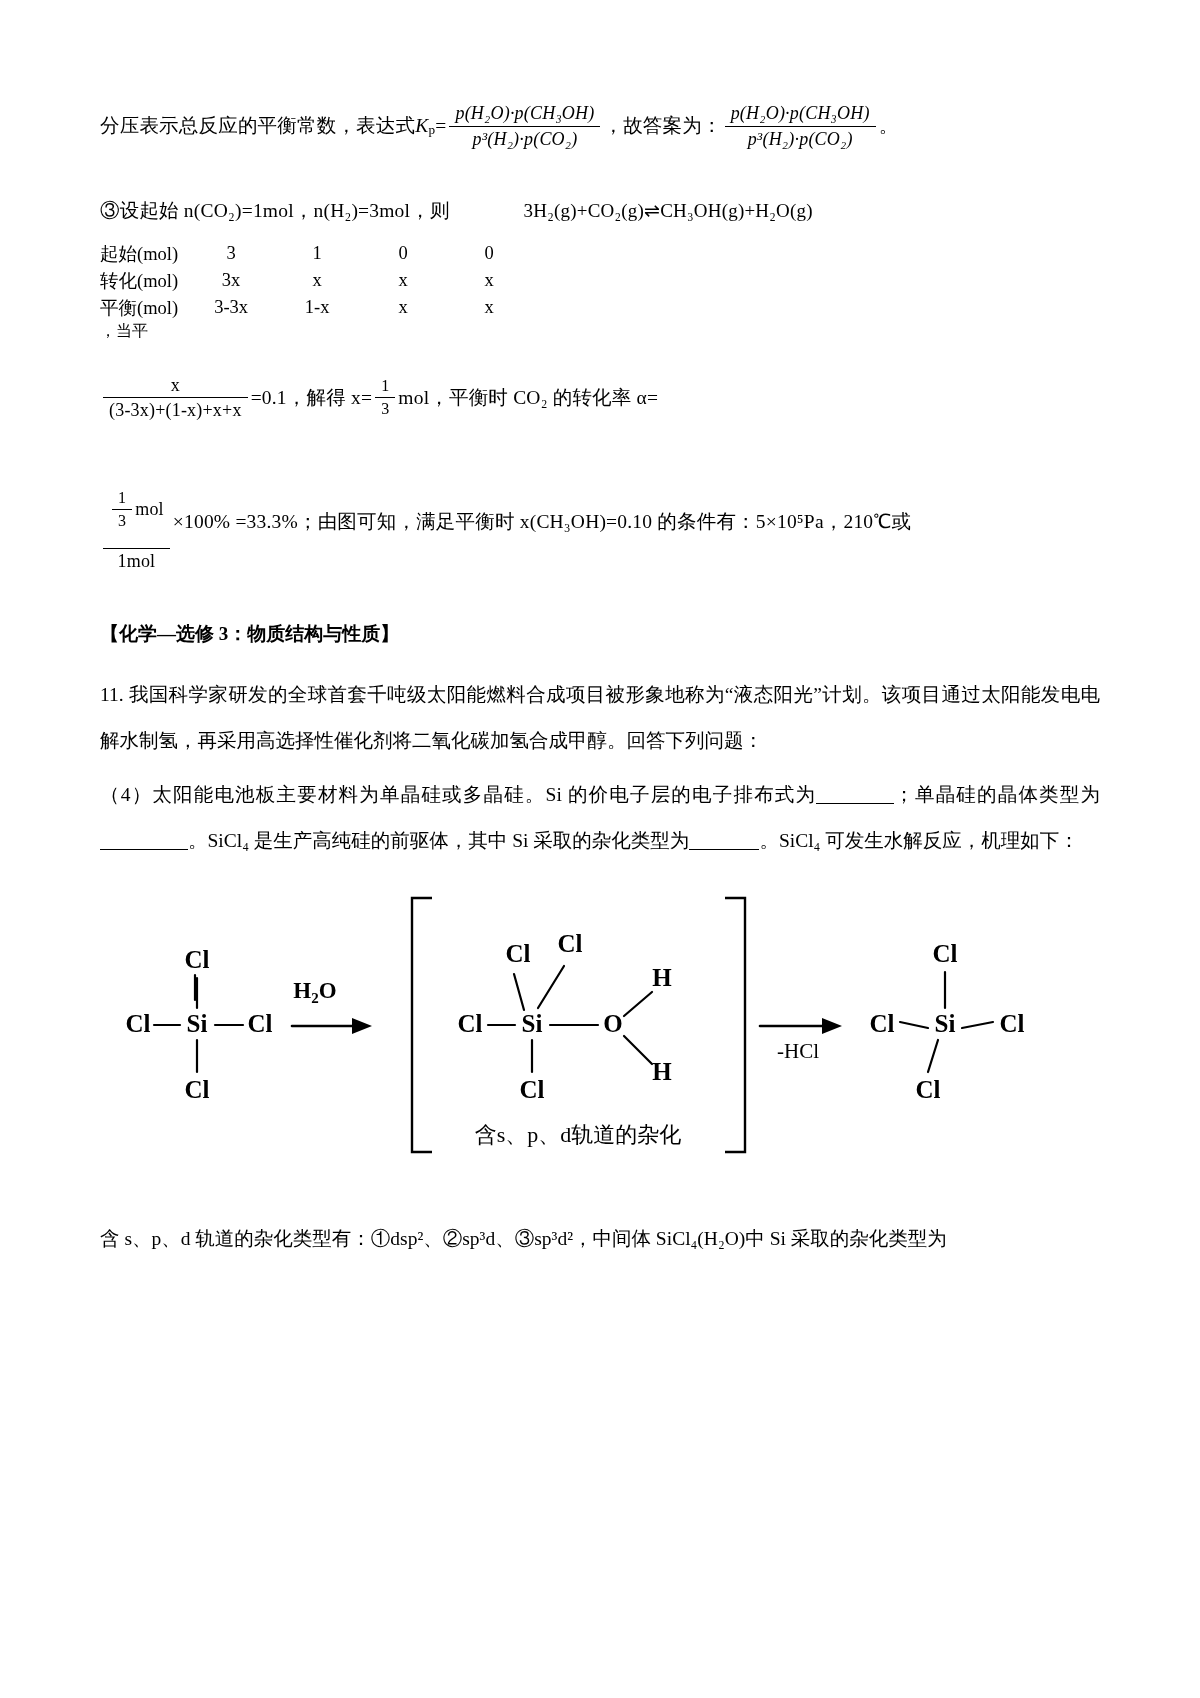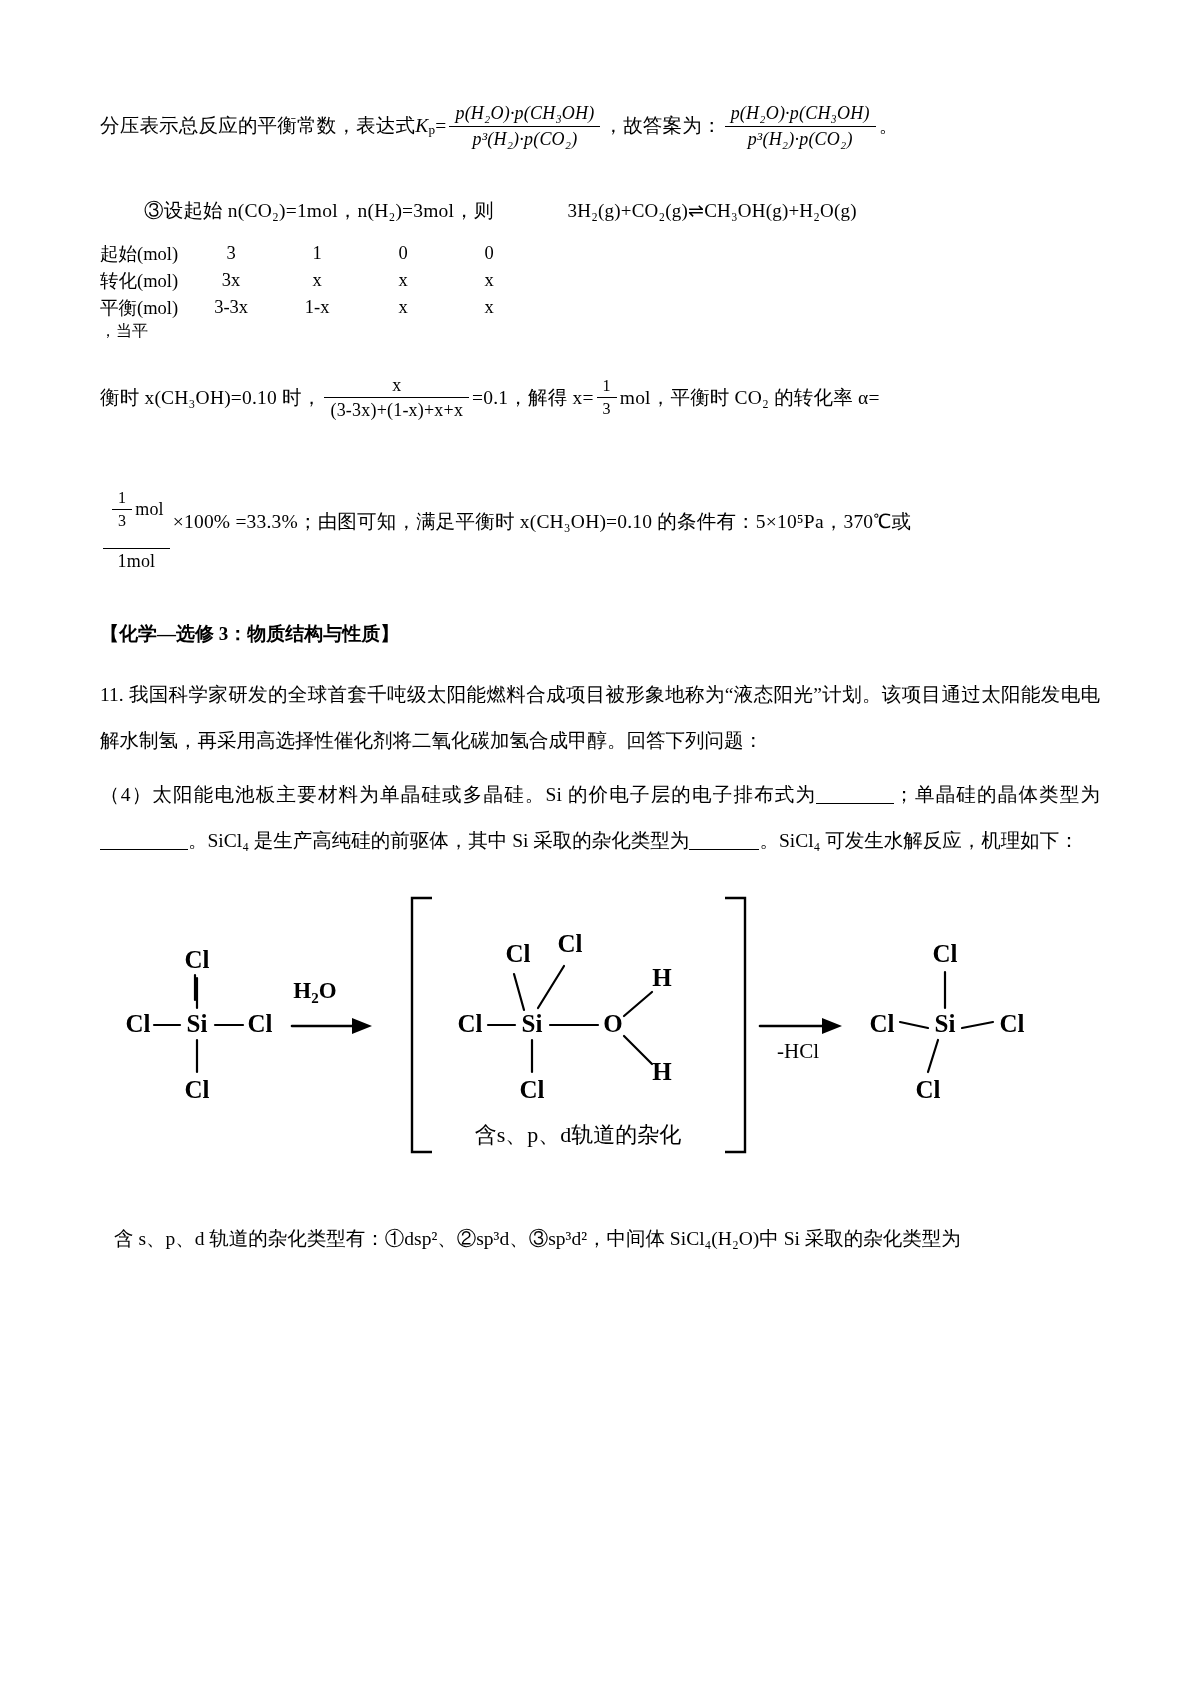--- a/index.html
+++ b/index.html
@@ -123,21 +123,21 @@
     width: 1000px;
     height: 330px;
     margin-top: 16px;
   }
   .scheme svg {
     display: block;
   }
   .cap-note {
     font-size: 19.5px;
     line-height: 46px;
-    margin: 14px;
+    margin: 0;
   }
 </style>
 </head>
 <body>
 
 <div class="page">
   <div class="content">
 
     
     <p class="line">
@@ -146,21 +146,21 @@
         <span class="den ital">p³(H₂)·p(CO₂)</span>
       </span><span class="blk">，故答案为：</span><span class="frac">
         <span class="num ital">p(H₂O)·p(CH₃OH)</span>
         <span class="den ital">p³(H₂)·p(CO₂)</span>
       </span><span class="blk">。</span>
     </p>
 
     
 
     
-    <p class="line" style="margin-top:14px;margin-left:44px;">
+    <p class="line" style="margin-top:14px;">
       <span class="blk">③设起始 n(CO₂)=1mol，n(H₂)=3mol，则</span><span class="eq-wrap">
         <span class="eq-head">3H₂(g)+CO₂(g)⇌CH₃OH(g)+H₂O(g)</span>
         </span></p><table class="eq">
           <tbody>
           <tr>
             <td class="lbl">起始(mol)</td>
             <td class="c">3</td>
             <td class="c">1</td>
             <td class="c">0</td>
             <td class="c">0</td>
@@ -179,39 +179,39 @@
             <td class="c">x</td>
             <td class="c">x</td>
           </tr>
         </tbody>
       </table>
       <span class="blk">，当平</span>
     <p></p>
 
     
     <p class="line" style="margin-top:16px;">
-      <span class="blk">衡时 x(CH₃OH)=0.10 时，</span><span class="frac">
+      <span class="frac">
         <span class="num">x</span>
         <span class="den">(3-3x)+(1-x)+x+x</span>
       </span><span class="blk">=0.1，解得 x=</span><span class="frac small">
         <span class="num">1</span>
         <span class="den">3</span>
       </span><span class="blk">mol，平衡时 CO₂ 的转化率 α=</span>
     </p>
 
     
     <p class="line" style="margin-top:18px;">
       <span class="frac">
         <span class="num"><span class="frac small">
           <span class="num">1</span>
           <span class="den">3</span>
         </span><span class="blk">mol</span></span>
         <span class="den">1mol</span>
       </span><span class="blk">×100%</span>
-      <span class="blk">=33.3%；由图可知，满足平衡时 x(CH₃OH)=0.10 的条件有：5×10⁵Pa，370℃或</span>
+      <span class="blk">=33.3%；由图可知，满足平衡时 x(CH₃OH)=0.10 的条件有：5×10⁵Pa，210℃或</span>
     </p>
 
     
 
     
     <p class="sec-title" style="margin-top:18px;">【化学—选修 3：物质结构与性质】</p>
 
     
     <p class="body-text" style="margin-top:10px;">11. 我国科学家研发的全球首套千吨级太阳能燃料合成项目被形象地称为“液态阳光”计划。该项目通过太阳能发电电解水制氢，再采用高选择性催化剂将二氧化碳加氢合成甲醇。回答下列问题：</p>
 

